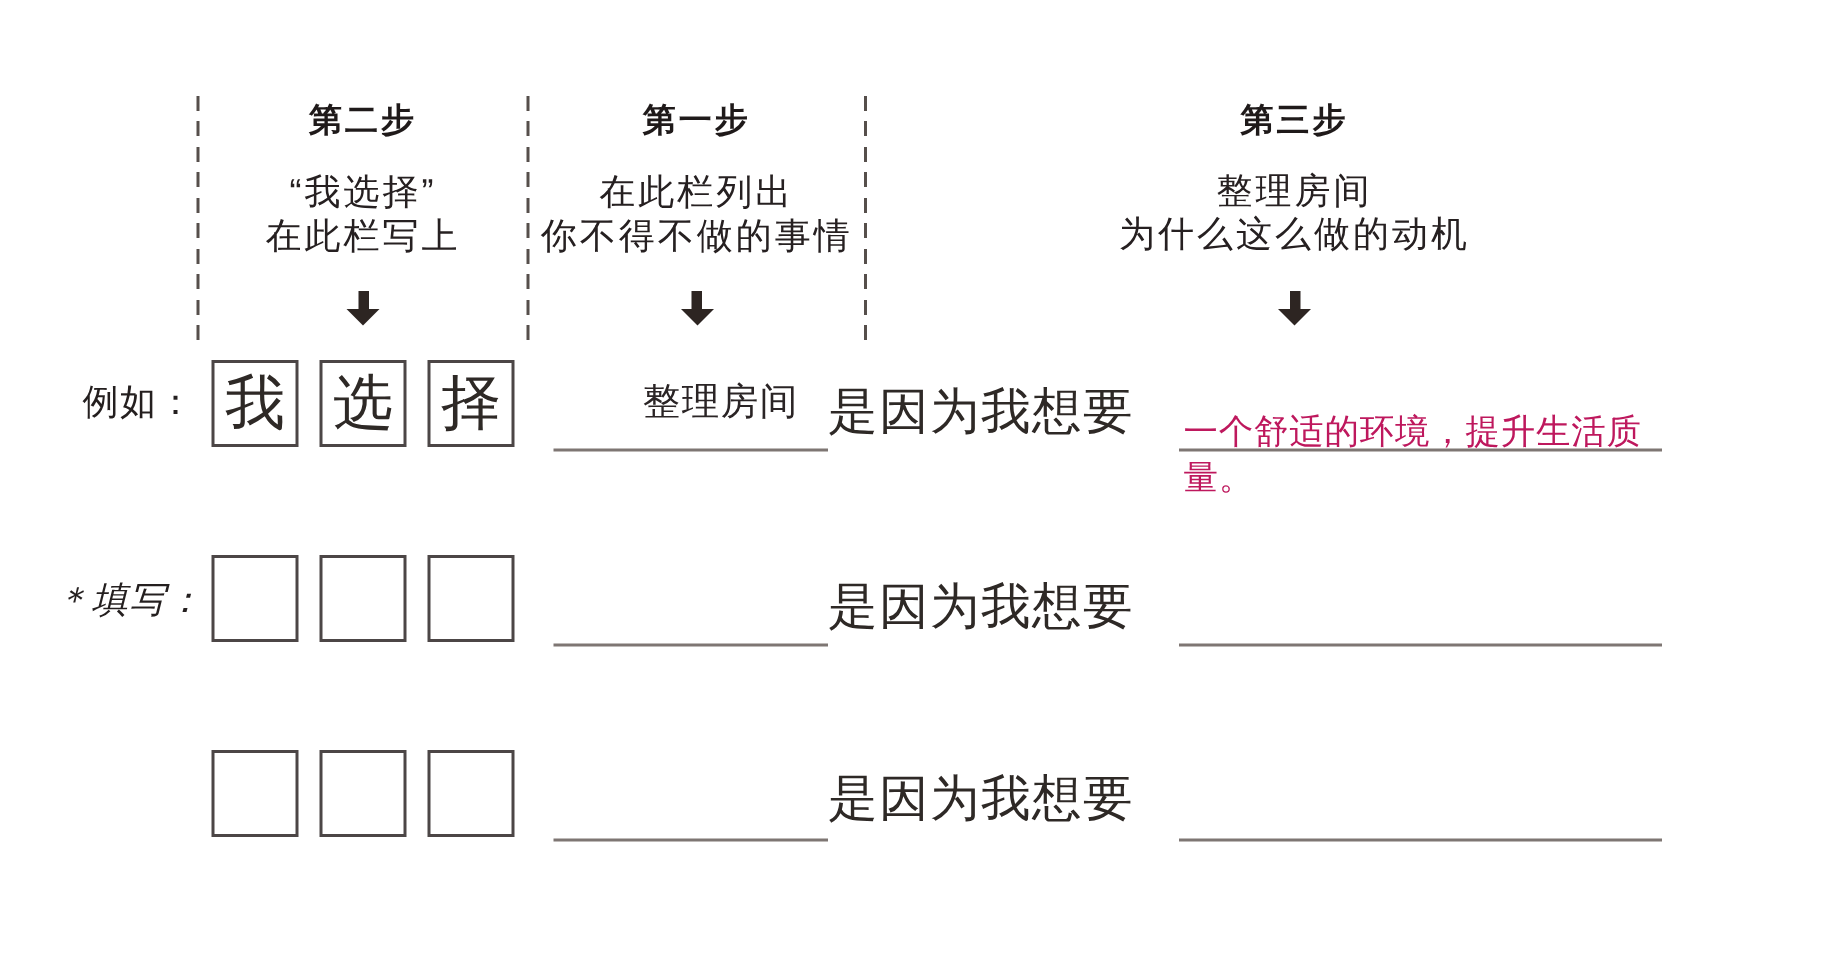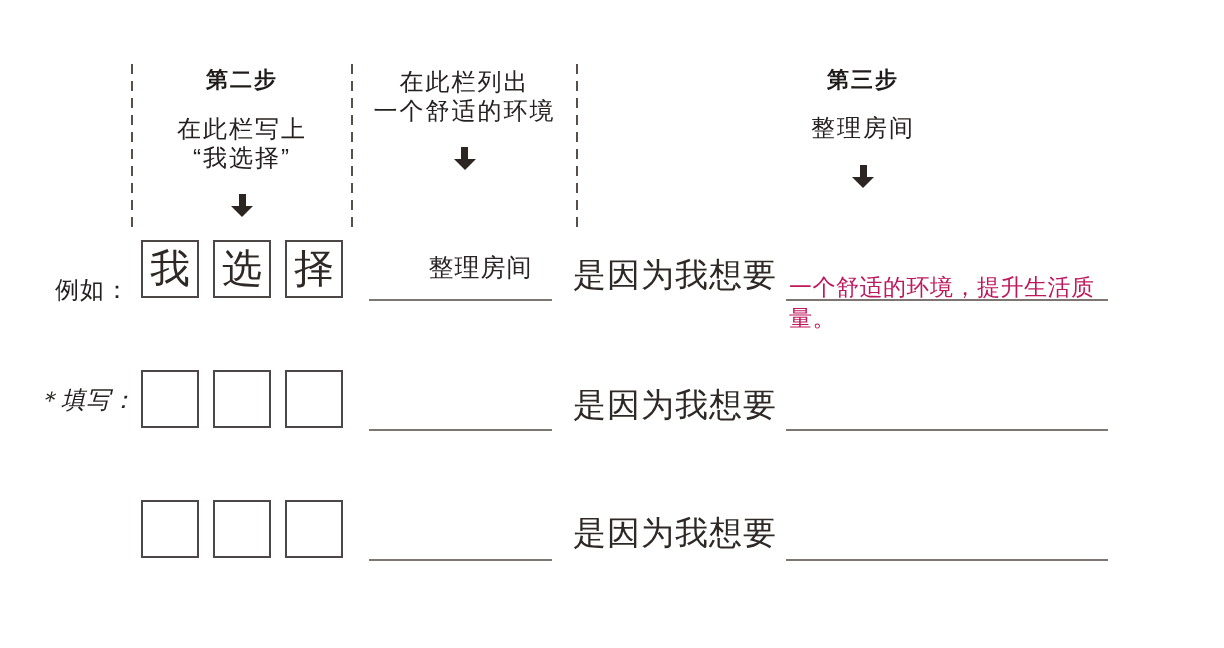--- a/index.html
+++ b/index.html
@@ -33,79 +33,81 @@
   .h2 { left: 352px; width: 225px; }
   .h3 { left: 577px; width: 572px; font-family: Liberation Serif, serif; }
   .h-title { font-size: 22px; font-weight: bold; letter-spacing: 2px; line-height: 26px; margin-bottom: 21px; color: #1f1a1a; }
   .h-line  { font-size: 24px; letter-spacing: 2px; line-height: 29px; color: #262021; }
   .arrow { margin-top: 22px; display: flex; flex-direction: column; align-items: center; }
   .arrow .stem { width: 7px; height: 12px; background: #2d2522; }
   .arrow .head { width: 0; height: 0; border-left: 11px solid transparent; border-right: 11px solid transparent; border-top: 11px solid #2d2522; }
 
   
   .rowlabel { position: absolute; font-size: 24px; letter-spacing: 1px; color: #241f1f; }
-  .label-example { left: 55px; top: 252px; margin-top: 22px; }
+  .label-example { left: 55px; top: 252px; }
   .label-fill    { left: 36px; top: 384px; font-style: italic; }
 
   
   .charbox {
     position: absolute;
     width: 54px; height: 54px;
     border: 2px solid #4c4646;
     background: #ffffff;
     display: flex; align-items: center; justify-content: center;
   }
   .hand { font-family: cursive; color: #2e2926; }
   .box-char { font-size: 40px; line-height: 1; }
 
   
   .task-text { position: absolute; left: 368px; width: 225px; top: 251px; text-align: center; font-size: 25px; letter-spacing: 1px; color: #2a2425; }
   .underline { position: absolute; height: 2px; background: #7e7673; }
   .u-c2 { left: 369px; width: 183px; }
   .u-c3 { left: 786px; width: 365px; }
 
   
-  .prefix { position: absolute; left: 573px; font-size: 33px; letter-spacing: 1px; line-height: 48px; }
+  .prefix { position: absolute; left: 552px; font-size: 33px; letter-spacing: 1px; line-height: 48px; }
   .p-r1 { top: 251px; }
   .p-r2 { top: 381px; }
   .p-r3 { top: 509px; }
   .motive-text { position: absolute; left: 789px; top: 256px; font-size: 23px; letter-spacing: 0.5px; color: #be185d; margin-top: 16px; }
 </style>
 </head>
 <body>
 
 <div class="canvas">
 
   <div class="sep sep1"></div>
   <div class="sep sep2"></div>
   <div class="sep sep3"></div>
   <div class="sep sep4"></div>
 
   <div class="header h1">
     <div class="h-title">第二步</div>
+    <div class="h-line">“我选择”</div>
     <div class="h-line">在此栏写上</div>
-    <div class="h-line">“我选择”</div>
     <div class="arrow">
         <span class="stem"></span>
         <span class="head"></span>
       </div>
   </div>
 
   <div class="header h2">
+    <div class="h-title">第一步</div>
     <div class="h-line">在此栏列出</div>
-    <div class="h-line">一个舒适的环境</div>
+    <div class="h-line">你不得不做的事情</div>
     <div class="arrow">
         <span class="stem"></span>
         <span class="head"></span>
       </div>
   </div>
 
   <div class="header h3">
     <div class="h-title">第三步</div>
     <div class="h-line">整理房间</div>
+    <div class="h-line">为什么这么做的动机</div>
     <div class="arrow">
         <span class="stem"></span>
         <span class="head"></span>
       </div>
   </div>
 
   <div class="rowlabel label-example">例如：</div>
   <div class="rowlabel label-fill">＊填写：</div>
 
   <div class="charbox" style="left:141px; top:240px;">

